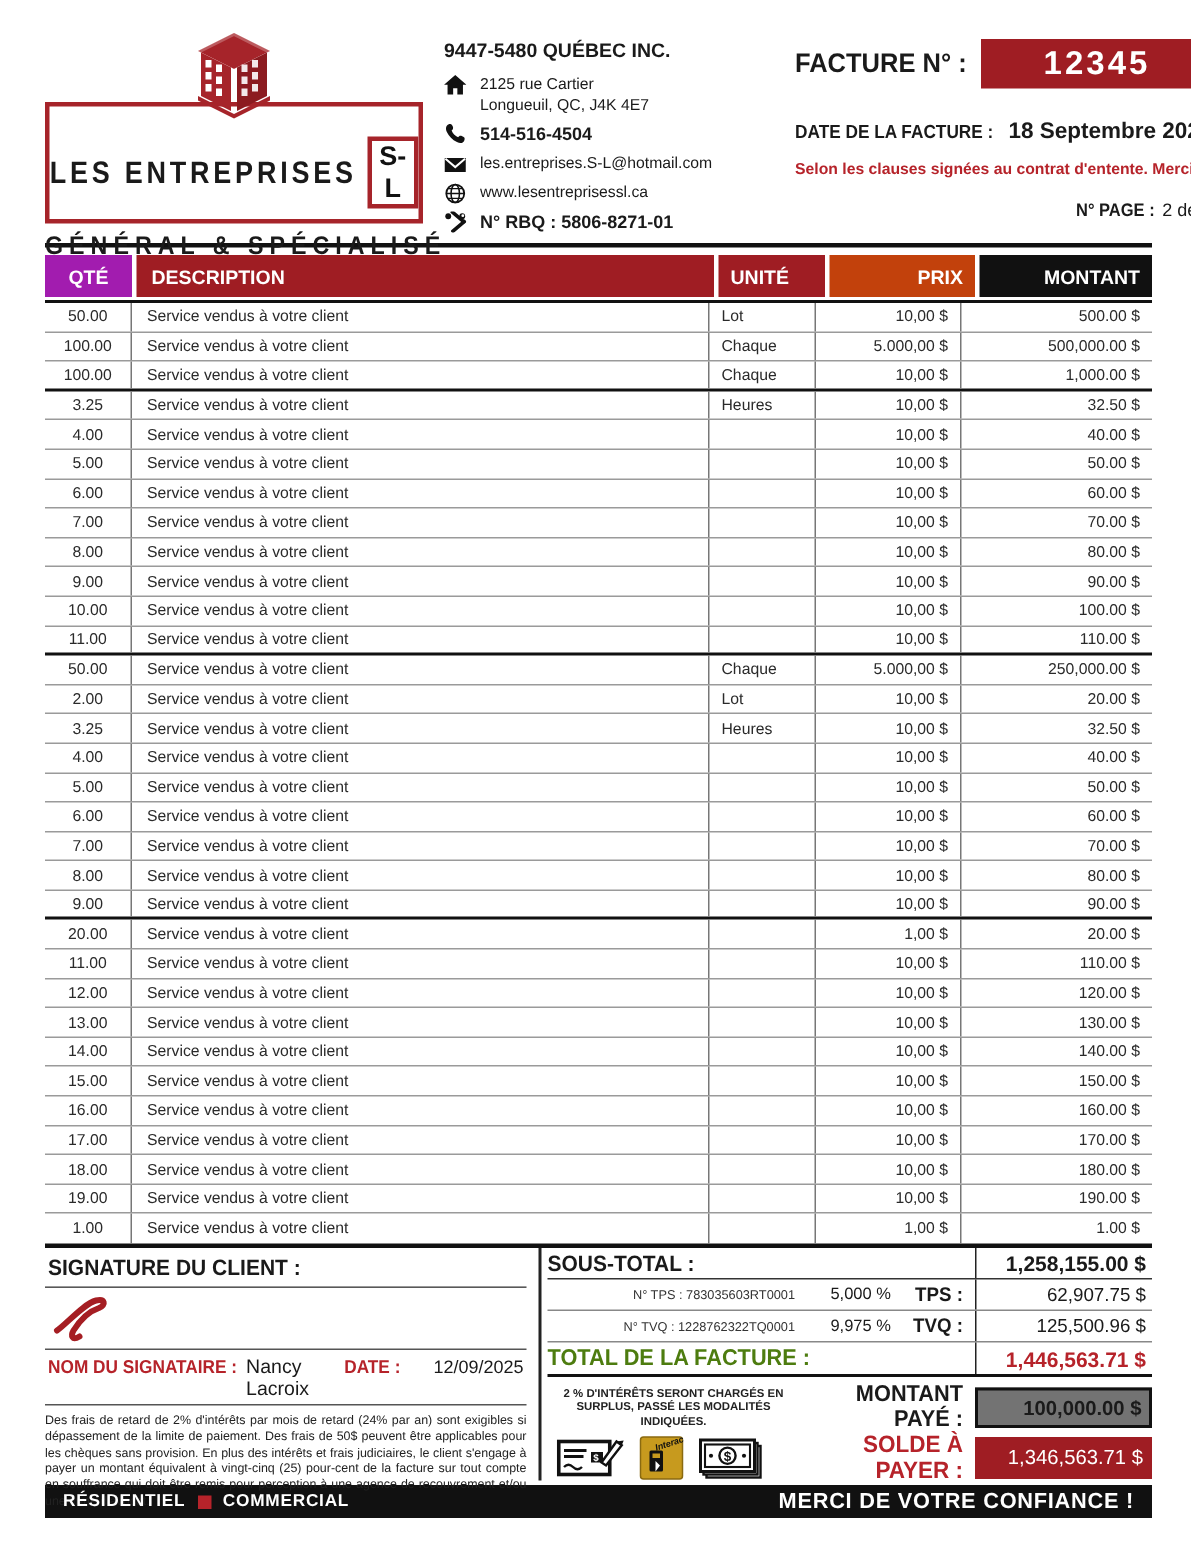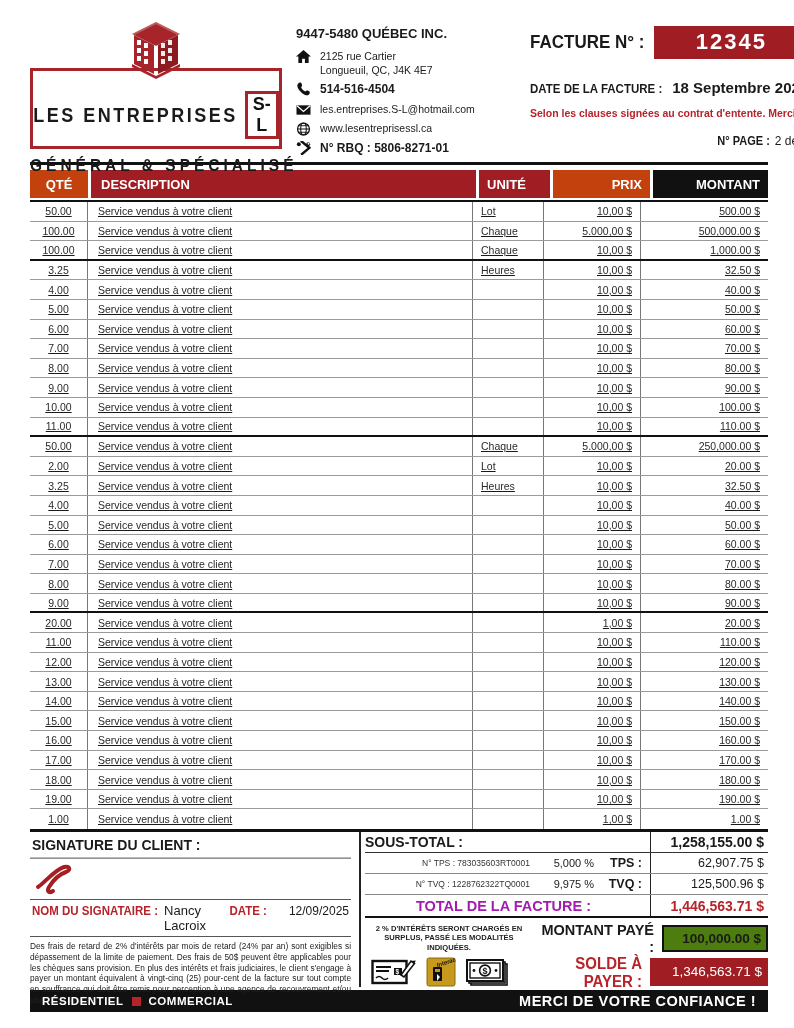--- a/index.html
+++ b/index.html
@@ -34,26 +34,26 @@
   .page-row { margin-top:12px; text-align:right; }
   .page-label { font-weight:bold; font-size:11px; transform:scaleY(1.1); display:inline-block; }
   .page-value { font-size:12px; margin-left:5px; }
 
   .hr-black { height:3px; background:#111; margin-top:2px; }
 
   
   .table { margin-top:5px; }
   .t-head { display:flex; gap:3px; height:28px; margin-bottom:2px; }
   .t-head .hcell { color:#fff; font-weight:bold; font-size:13px; display:flex; align-items:center; transform-origin:left; }
-  .h-qty { width:58px; background:#c2410c; justify-content:center; }
+  .h-qty { width:58px; background:#a21caf; justify-content:center; }
   .h-desc { width:385px; background:#9f1d23; padding-left:10px; }
   .h-unit { width:71px; background:#9f1d23; padding-left:8px; }
   .h-price { width:97px; background:#c2410c; justify-content:flex-end; padding-right:8px; }
   .h-amt { flex:1; background:#111; justify-content:flex-end; padding-right:8px; }
-  .t-body { border-top:2.5px solid #111; border-bottom:3px solid #111;text-decoration:underline; }
+  .t-body { border-top:2.5px solid #111; border-bottom:3px solid #111; }
   .t-row { display:flex; height:19.6px; border-bottom:1px solid #9a9a9a; font-size:10.5px; color:#2a2a2a; align-items:center; }
   .t-row:last-child { border-bottom:none; }
   .t-row.thick { border-bottom:2.5px solid #111; }
   .cell { height:100%; display:flex; align-items:center; }
   .c-qty { width:58px; justify-content:center; border-right:1px solid #777; }
   .c-desc { width:385px; padding-left:10px; border-right:1px solid #777; }
   .c-unit { width:71px; padding-left:8px; border-right:1px solid #777; }
   .c-price { width:97px; justify-content:flex-end; padding-right:8px; border-right:1px solid #777; }
   .c-amt { flex:1; justify-content:flex-end; padding-right:8px; }
 
@@ -74,26 +74,26 @@
   .amt-cell { width:118px; flex:none; border-left:1.5px solid #222; height:100%; display:flex; align-items:center; justify-content:flex-end; padding-right:4px; }
   .r-soustotal { height:24px; border-bottom:1.5px solid #333; }
   .r-soustotal .lbl { flex:1; font-weight:bold; font-size:14px; padding-right:8px; transform-origin:right; transform:scaleY(1.05); }
   .r-soustotal .amt-cell { font-weight:bold; font-size:14px; }
   .r-tax { height:24px; border-bottom:1px solid #888; font-size:11px;justify-content:space-between; }
   .r-tax .taxnum { flex:1; text-align:right; font-size:8.5px; color:#333; padding-right:12px; }
   .r-tax .rate { width:62px; text-align:right; padding-right:10px; }
   .r-tax .taxlbl { width:46px; font-weight:bold; font-size:12.5px; text-align:right; padding-right:8px; transform-origin:right; transform:scaleY(1.05); }
   .r-tax .amt-cell { font-size:12.5px; }
   .r-total { height:26px; border-bottom:2.5px solid #111; }
-  .r-total .lbl { flex:1; text-align:center; color:#a21caf; font-weight:bold; font-size:14.5px; padding-right:8px; transform-origin:right; transform:scaleY(1.05); }
+  .r-total .lbl { flex:1; text-align:left; color:#4d7c0f; font-weight:bold; font-size:14.5px; padding-right:8px; transform-origin:right; transform:scaleY(1.05); }
   .r-total .amt-cell { color:#b6232a; font-weight:bold; font-size:14px; }
   .r-paid { margin-top:5px; height:30px; }
   .interest-note { width:168px; flex:none; font-size:7.6px; font-weight:bold; text-align:center; line-height:1.25; color:#222; }
   .paid-lbl { flex:1; text-align:right; font-weight:bold; font-size:14.5px; padding-right:8px; transform-origin:right; transform:scaleY(1.05); }
-  .paid-box { width:106px; flex:none; border:2px solid #111; height:27px; display:flex; align-items:center; justify-content:flex-end; padding-right:5px; font-weight:bold; font-size:13.5px; background:#4d7c0f; }
+  .paid-box { width:118px; flex:none; border:2px solid #111; height:27px; display:flex; align-items:center; justify-content:flex-end; padding-right:5px; font-weight:bold; font-size:13.5px; background:#737373; }
   .r-solde { margin-top:3px; height:31px; }
   .pay-icons { width:168px; flex:none; display:flex; gap:9px; align-items:center; padding-left:6px; }
   .solde-lbl { flex:1; text-align:right; color:#b6232a; font-weight:bold; font-size:15px; padding-right:8px; transform-origin:right; transform:scaleY(1.05); }
   .solde-box { width:118px; flex:none; background:#9f1d23; color:#fff; height:28px; display:flex; align-items:center; justify-content:flex-end; padding-right:6px; font-weight:normal; font-size:13.5px; }
 
   
   .footer { margin-top:3px; height:22px; background:#111; display:flex; align-items:center; padding:0 12px; color:#fff; }
   .foot-left { display:flex; align-items:center; gap:8px; font-weight:bold; font-size:11.5px; letter-spacing:0.5px; }
   .red-square { width:9px; height:9px; background:#b6232a; display:inline-block; }
   .foot-right { margin-left:auto; font-weight:bold; font-size:14.5px; letter-spacing:0.5px; }

